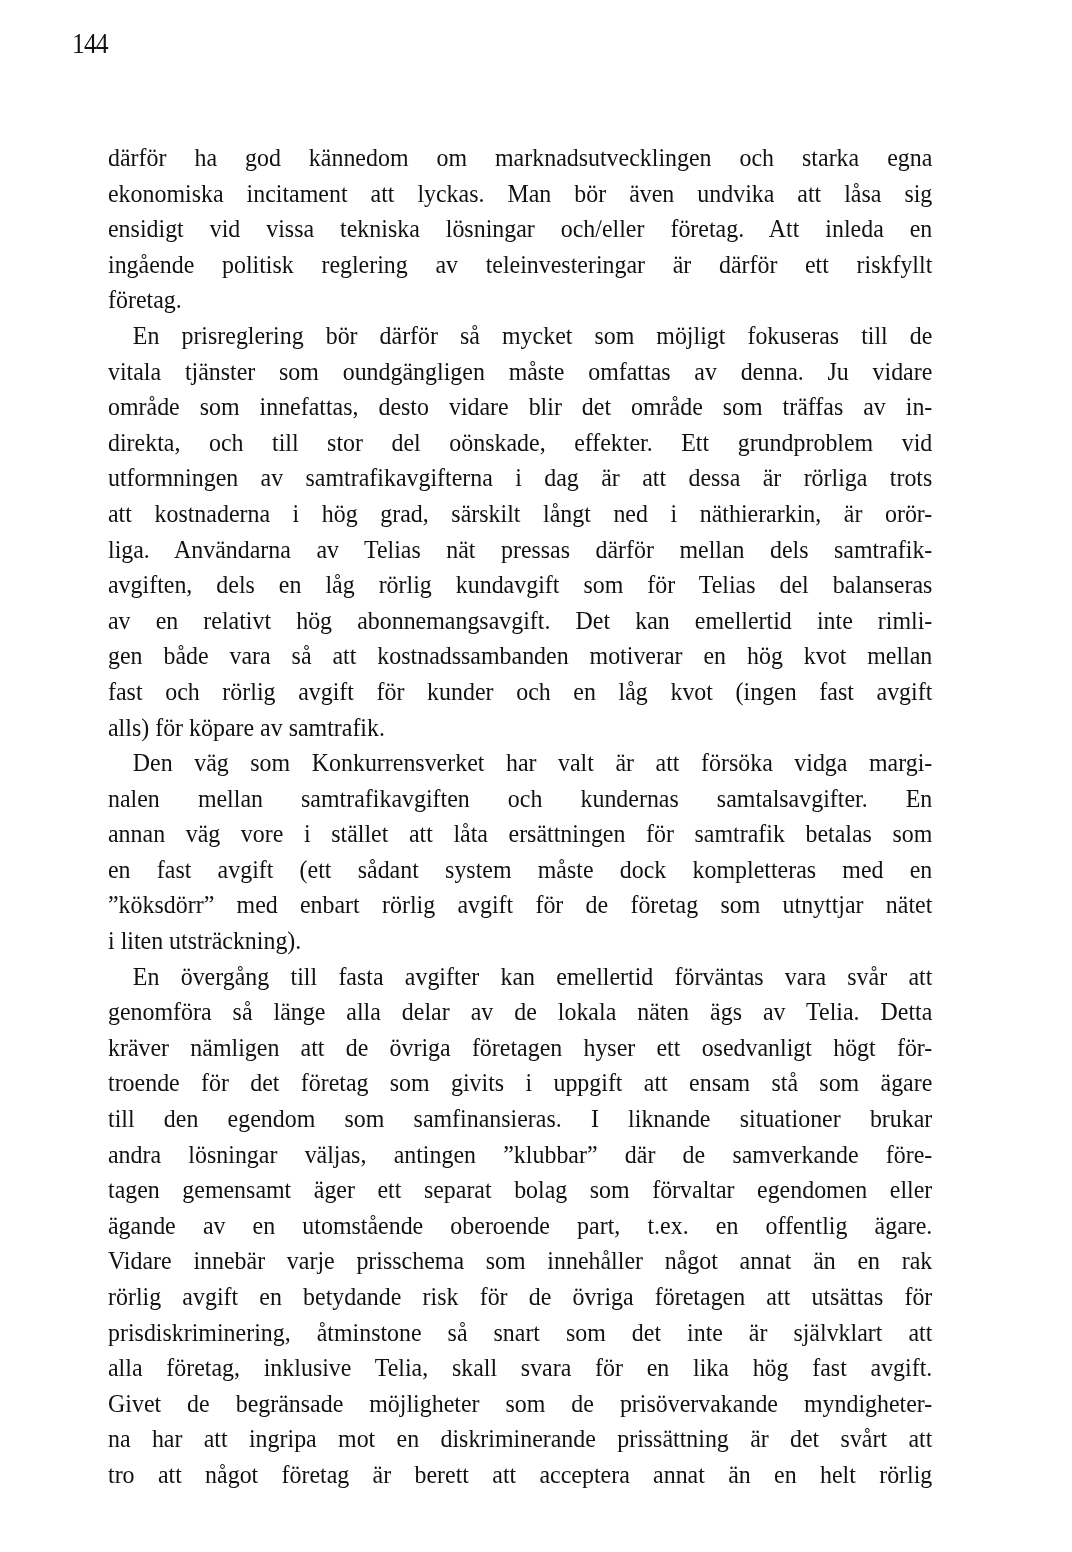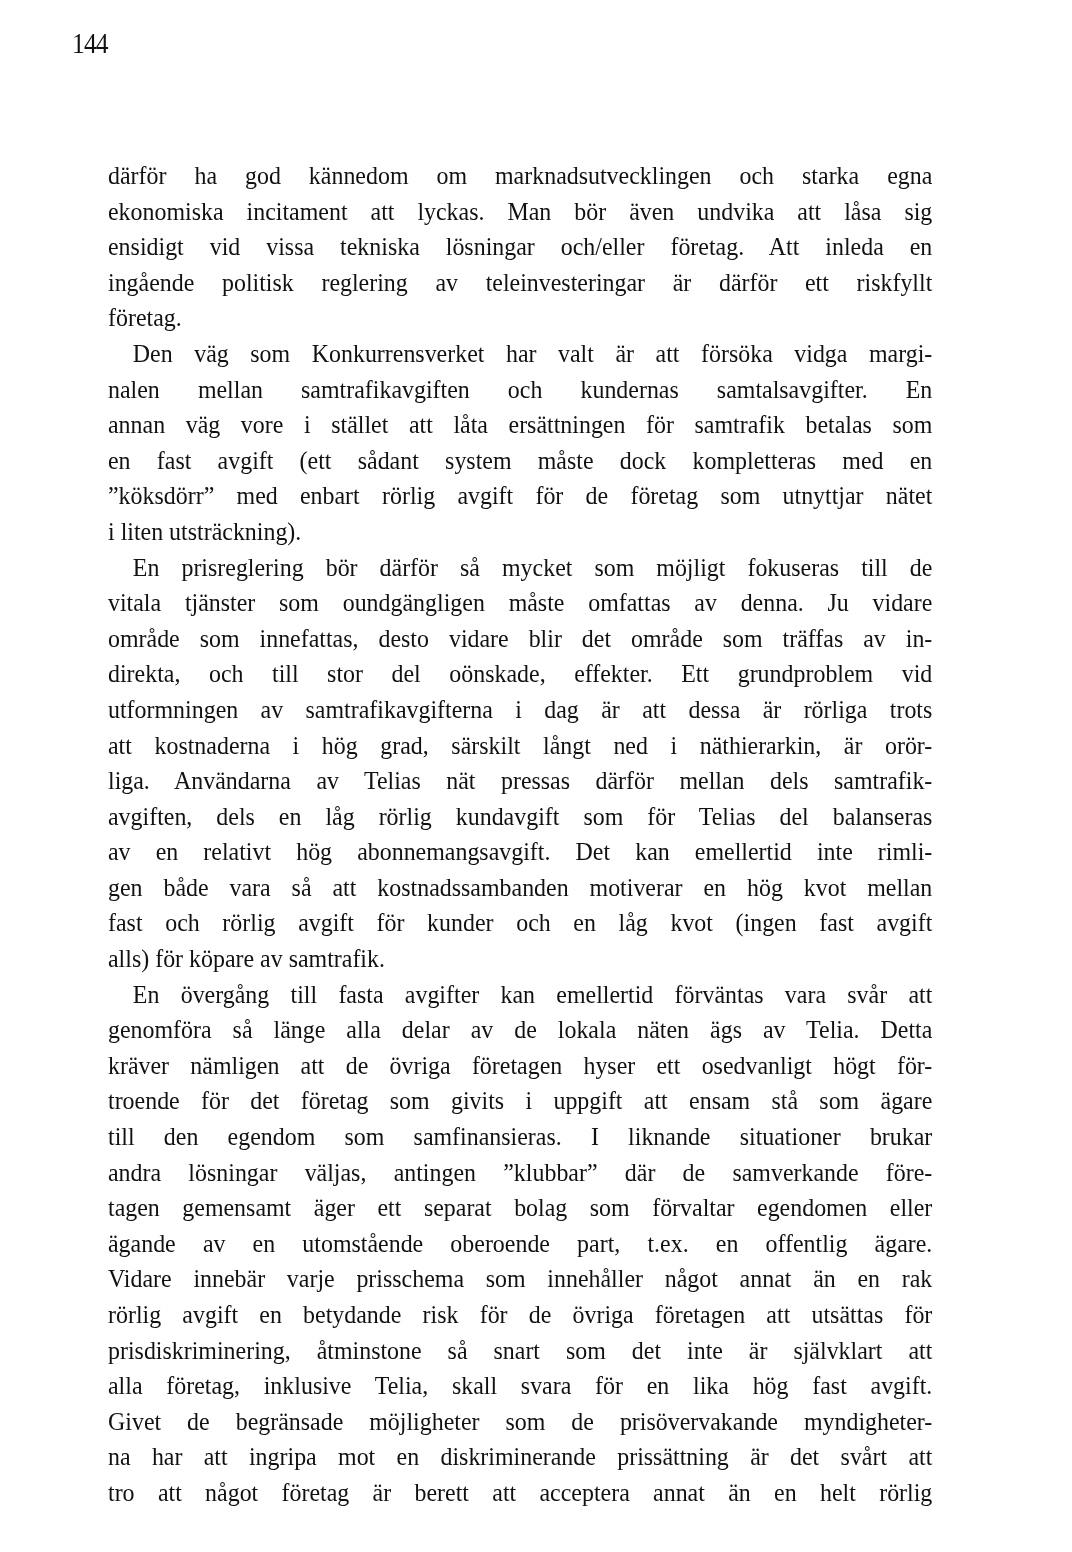--- a/index.html
+++ b/index.html
@@ -20,21 +20,21 @@
       left: 72px;
       top: 26px;
       font-size: 30px;
       letter-spacing: -1px;
       transform: scaleX(0.85);
       transform-origin: left top;
     }
     .text-block {
       position: absolute;
       left: 108px;
-      top: 158px;
+      top: 140px;
       width: 824px;
     }
     .line {
       display: block;
       height: 35.6px;
       line-height: 35.6px;
       font-size: 26px;
       white-space: nowrap;
       text-align: justify;
       text-align-last: justify;
@@ -60,41 +60,41 @@
 
     <div class="paragraph">
       <span class="line">därför ha god kännedom om marknadsutvecklingen och starka egna</span>
       <span class="line">ekonomiska incitament att lyckas. Man bör även undvika att låsa sig</span>
       <span class="line">ensidigt vid vissa tekniska lösningar och/eller företag. Att inleda en</span>
       <span class="line">ingående politisk reglering av teleinvesteringar är därför ett riskfyllt</span>
       <span class="line last">företag.</span>
     </div>
 
     <div class="paragraph">
-      <span class="line indent">Den väg som Konkurrensverket har valt är att försöka vidga margi-</span>
-      <span class="line">nalen mellan samtrafikavgiften och kundernas samtalsavgifter. En</span>
-      <span class="line">annan väg vore i stället att låta ersättningen för samtrafik betalas som</span>
-      <span class="line">en fast avgift (ett sådant system måste dock kompletteras med en</span>
-      <span class="line">”köksdörr” med enbart rörlig avgift för de företag som utnyttjar nätet</span>
-      <span class="line last">i liten utsträckning).</span>
-    </div>
-
-    <div class="paragraph">
       <span class="line indent">En prisreglering bör därför så mycket som möjligt fokuseras till de</span>
       <span class="line">vitala tjänster som oundgängligen måste omfattas av denna. Ju vidare</span>
       <span class="line">område som innefattas, desto vidare blir det område som träffas av in-</span>
       <span class="line">direkta, och till stor del oönskade, effekter. Ett grundproblem vid</span>
       <span class="line">utformningen av samtrafikavgifterna i dag är att dessa är rörliga trots</span>
       <span class="line">att kostnaderna i hög grad, särskilt långt ned i näthierarkin, är orör-</span>
       <span class="line">liga. Användarna av Telias nät pressas därför mellan dels samtrafik-</span>
       <span class="line">avgiften, dels en låg rörlig kundavgift som för Telias del balanseras</span>
       <span class="line">av en relativt hög abonnemangsavgift. Det kan emellertid inte rimli-</span>
       <span class="line">gen både vara så att kostnadssambanden motiverar en hög kvot mellan</span>
       <span class="line">fast och rörlig avgift för kunder och en låg kvot (ingen fast avgift</span>
       <span class="line last">alls) för köpare av samtrafik.</span>
+    </div>
+
+    <div class="paragraph">
+      <span class="line indent">Den väg som Konkurrensverket har valt är att försöka vidga margi-</span>
+      <span class="line">nalen mellan samtrafikavgiften och kundernas samtalsavgifter. En</span>
+      <span class="line">annan väg vore i stället att låta ersättningen för samtrafik betalas som</span>
+      <span class="line">en fast avgift (ett sådant system måste dock kompletteras med en</span>
+      <span class="line">”köksdörr” med enbart rörlig avgift för de företag som utnyttjar nätet</span>
+      <span class="line last">i liten utsträckning).</span>
     </div>
 
     <div class="paragraph">
       <span class="line indent">En övergång till fasta avgifter kan emellertid förväntas vara svår att</span>
       <span class="line">genomföra så länge alla delar av de lokala näten ägs av Telia. Detta</span>
       <span class="line">kräver nämligen att de övriga företagen hyser ett osedvanligt högt för-</span>
       <span class="line">troende för det företag som givits i uppgift att ensam stå som ägare</span>
       <span class="line">till den egendom som samfinansieras. I liknande situationer brukar</span>
       <span class="line">andra lösningar väljas, antingen ”klubbar” där de samverkande före-</span>
       <span class="line">tagen gemensamt äger ett separat bolag som förvaltar egendomen eller</span>

